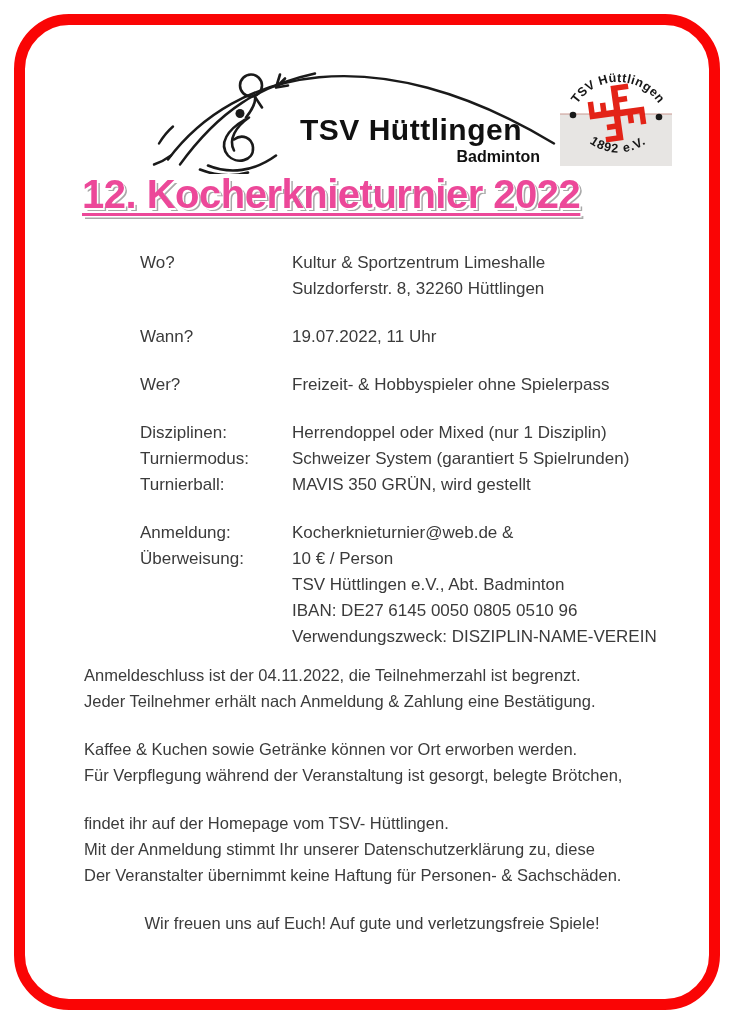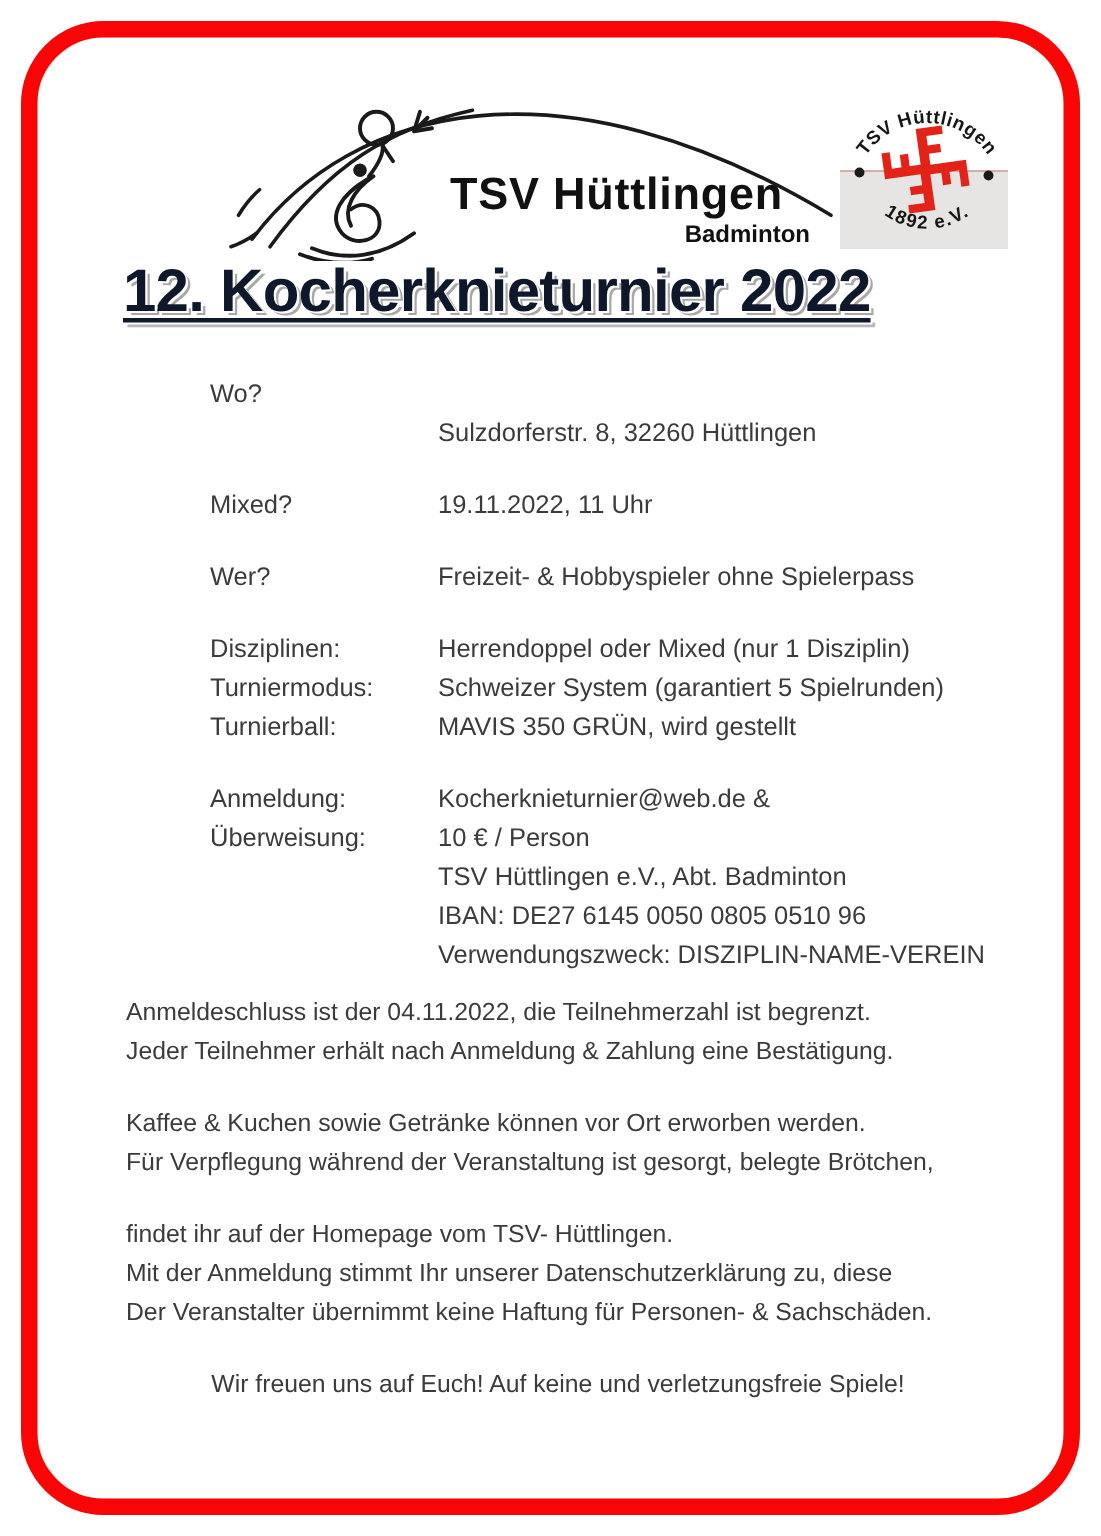--- a/index.html
+++ b/index.html
@@ -9,21 +9,21 @@
     font-family:"Liberation Sans",sans-serif;
   }
   .frame{
     position:absolute;top:14px;left:14px;right:14px;bottom:14px;
     border:11px solid #fa0505;border-radius:55px;pointer-events:none;
   }
   .logo{position:absolute;left:150px;top:46px;width:420px;height:128px;}
   .badge{position:absolute;left:556px;top:50px;width:124px;height:126px;}
   .title{
     position:absolute;left:82px;top:172px;margin:0;
-    font-size:40px;font-weight:bold;color:#0f172a;letter-spacing:-0.5px;
+    font-size:40px;font-weight:bold;color:#ec4899;letter-spacing:-0.5px;
     text-decoration:underline;text-decoration-thickness:3px;text-underline-offset:5px;
     text-shadow:1.5px 1.5px 0 #ffffff, 3px 3px 0 #a8a8a8;
     white-space:nowrap;
   }
   .info{position:absolute;left:140px;top:250px;font-size:17px;line-height:26px;}
   .group{margin-bottom:22px;}
   .row{display:flex;white-space:nowrap;gap:29px;}
   .row .label{width:123px;flex:0 0 123px;}
   .paras{position:absolute;left:84px;top:662px;font-size:16.5px;line-height:26px;}
   .para{margin:0 0 22px 0;}
@@ -82,30 +82,31 @@
       <textPath href="#arcBot" startOffset="50%" text-anchor="middle">1892 e.V.</textPath>
     </text>
   </svg>
 
   <h1 class="title">12. Kocherknieturnier 2022</h1>
 
   <div class="info">
     <div class="group">
       <div class="row">
         <span class="label">Wo?</span>
+        <span class="value">Kultur &amp; Sportzentrum Limeshalle</span>
       </div>
       <div class="row">
         <span class="label"></span>
         <span class="value">Sulzdorferstr. 8, 32260 Hüttlingen</span>
       </div>
     </div>
     <div class="group">
       <div class="row">
-        <span class="label">Mixed?</span>
-        <span class="value">19.11.2022, 11 Uhr</span>
+        <span class="label">Wann?</span>
+        <span class="value">19.07.2022, 11 Uhr</span>
       </div>
     </div>
     <div class="group">
       <div class="row">
         <span class="label">Wer?</span>
         <span class="value">Freizeit- &amp; Hobbyspieler ohne Spielerpass</span>
       </div>
     </div>
     <div class="group">
       <div class="row">
@@ -152,16 +153,16 @@
     </div>
     <div class="para">
       <div class="pline">Kaffee &amp; Kuchen sowie Getränke können vor Ort erworben werden.</div>
       <div class="pline">Für Verpflegung während der Veranstaltung ist gesorgt, belegte Brötchen,</div>
     </div>
     <div class="para">
       <div class="pline">findet ihr auf der Homepage vom TSV- Hüttlingen.</div>
       <div class="pline">Mit der Anmeldung stimmt Ihr unserer Datenschutzerklärung zu, diese</div>
       <div class="pline">Der Veranstalter übernimmt keine Haftung für Personen- &amp; Sachschäden.</div>
     </div>
-    <div class="closing">Wir freuen uns auf Euch! Auf keine und verletzungsfreie Spiele!</div>
+    <div class="closing">Wir freuen uns auf Euch! Auf gute und verletzungsfreie Spiele!</div>
   </div>
 
 </div>
 
 </body></html>

